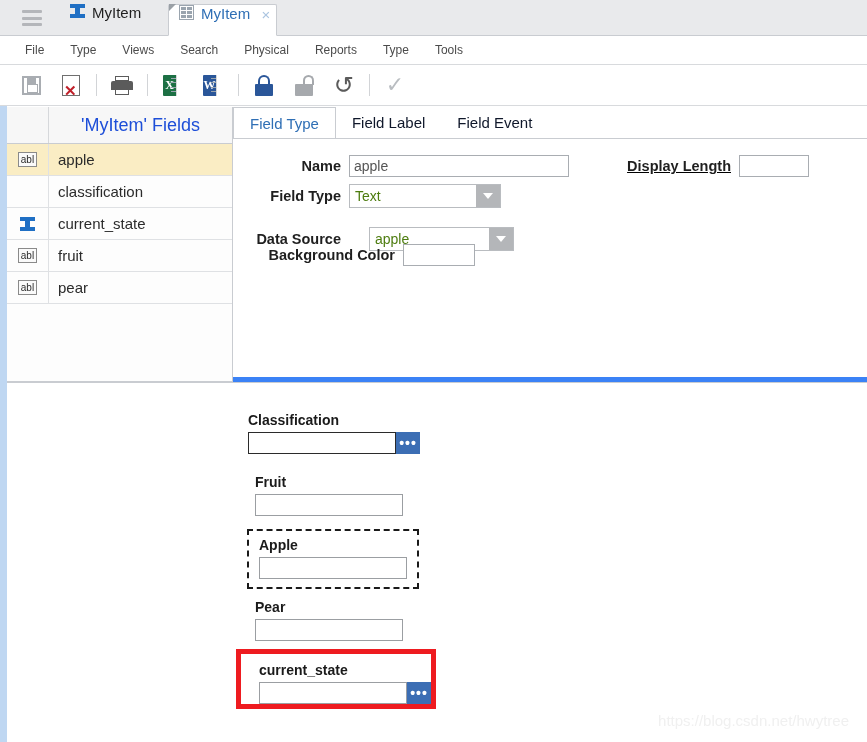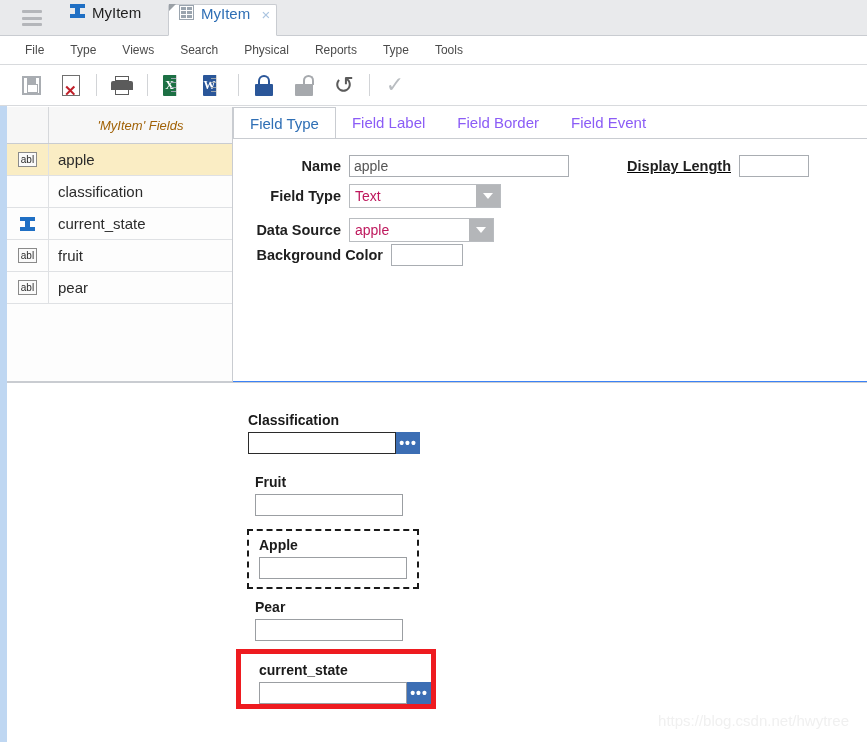--- a/index.html
+++ b/index.html
@@ -239,21 +239,21 @@
   .fp-header {
     display: flex; height: 37px;
     background: #f7f7f7;
     border-bottom: 1px solid #c9ccd1;
   }
   .fp-hcell-icon {
     width: 42px; border-right: 1px solid #d6d8db; height: 100%;
   }
   .fp-hcell-title {
     flex: 1; display: flex; align-items: center; justify-content: center;
-    font-size: 13px; color: #a16207; font-style: italic;
+    font-size: 18px; color: #1d4ed8;
   }
   .fp-row {
     display: flex; height: 32px;
     border-bottom: 1px solid #dfe1e4;
     cursor: pointer;
   }
   .fp-row.selected { background: #faedc4; }
   .fp-icon {
     width: 42px;
     display: flex; align-items: center; justify-content: center;
@@ -278,37 +278,37 @@
     position: absolute; left: 233px; top: 107px;
     width: 634px; height: 32px;
     border-bottom: 1px solid #c9ccd1;
     display: flex; align-items: stretch;
     background: #ffffff;
     overflow: hidden;
   }
   .rtab {
     display: flex; align-items: center;
     padding: 0 16px;
-    font-size: 15px; color: #8b5cf6;
+    font-size: 15px; color: #0f172a;
     cursor: pointer; white-space: nowrap;
   }
   .rtab.active {
     color: #2f6fb5;
     border: 1px solid #c9ccd1;
     border-bottom: 1px solid #ffffff;
     margin-bottom: -1px;
     background: #ffffff;
   }
 
   
   .propform {
     position: absolute; left: 233px; top: 139px;
     width: 634px; height: 243px;
     background: #ffffff;
-    border-bottom: 1px solid #3b82f6;
+    border-bottom: 5px solid #3b82f6;
   }
   .prow {
     position: absolute;
     display: flex; align-items: center;
   }
   .plabel {
     font-size: 14.5px; color: #1f1f1f; font-weight: bold;
     text-align: right; margin-right: 8px;
     font-family: "Liberation Sans", sans-serif;
   }
@@ -323,21 +323,21 @@
   }
   .pselect {
     display: flex; height: 24px; align-items: stretch;
     border: 1px solid #b9bcc0;
     background: #fff;
     cursor: pointer;
   }
   .pselect .val {
     display: flex; align-items: center;
     padding: 0 5px;
-    font-size: 14px; color: #be185d;
+    font-size: 14px; color: #4d7c0f;
   }
   .pselect .arrow {
     width: 24px; background: #b4b6b9;
     display: flex; align-items: center; justify-content: center;
   }
   .pselect .arrow::after {
     content: ""; display: block;
     border-left: 5px solid transparent;
     border-right: 5px solid transparent;
     border-top: 6px solid #ffffff;
@@ -538,49 +538,48 @@
       <div class="fp-icon">
         <span class="abl">abl</span>
       </div>
       <div class="fp-name">pear</div>
     </div>
   </div>
 
   <div class="rtabs">
     <div class="rtab active">Field Type</div>
     <div class="rtab">Field Label</div>
-    <div class="rtab">Field Border</div>
     <div class="rtab">Field Event</div>
 
   </div>
 
   <div class="propform">
 
     <div class="prow" style="left:0; top:16px;">
       <div class="plabel" style="width:108px;">Name</div>
       <input class="ptext" style="width: 220px;" value="apple">
     </div>
 
     <div class="prow" style="left:0; top:45px;">
       <div class="plabel" style="width:108px;">Field Type</div>
       <div class="pselect" style="width:152px;">
         <div class="val" style="flex:1;">Text</div>
         <div class="arrow"></div>
       </div>
     </div>
 
-    <div class="prow" style="left:0; top:79px;">
+    <div class="prow" style="left:0; top:88px;gap:20px;">
       <div class="plabel" style="width:108px;">Data Source</div>
       <div class="pselect" style="width:145px;">
         <div class="val" style="flex:1;">apple</div>
         <div class="arrow"></div>
       </div>
     </div>
 
-    <div class="prow" style="left:0; top:105px;">
+    <div class="prow" style="left:12px; top:105px;">
       <div class="plabel" style="width:150px;">Background Color</div>
       <input class="ptext" style="width: 72px;" value="">
     </div>
 
     <div class="prow" style="left:368px; top:16px;text-decoration:underline;">
       <div class="plabel" style="width:130px;">Display Length</div>
       <input class="ptext" style="width: 70px;" value="">
     </div>
   </div>
 

